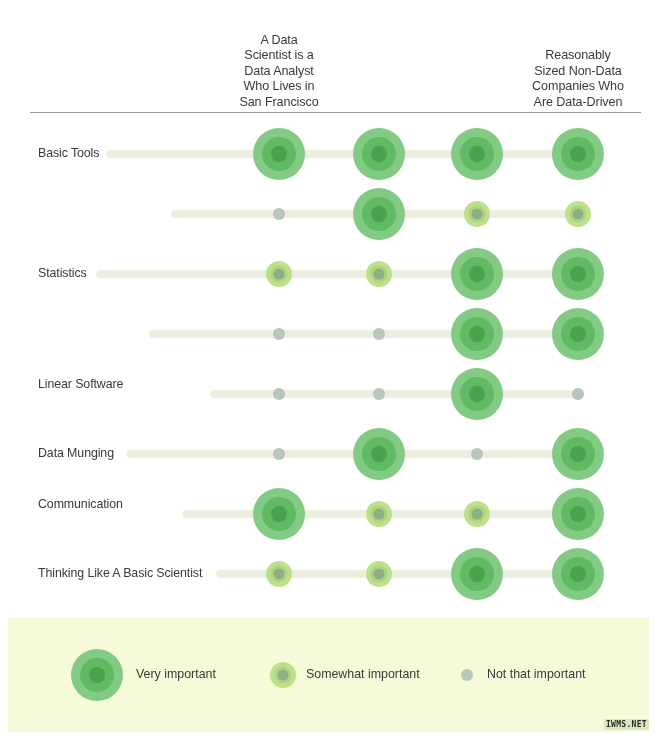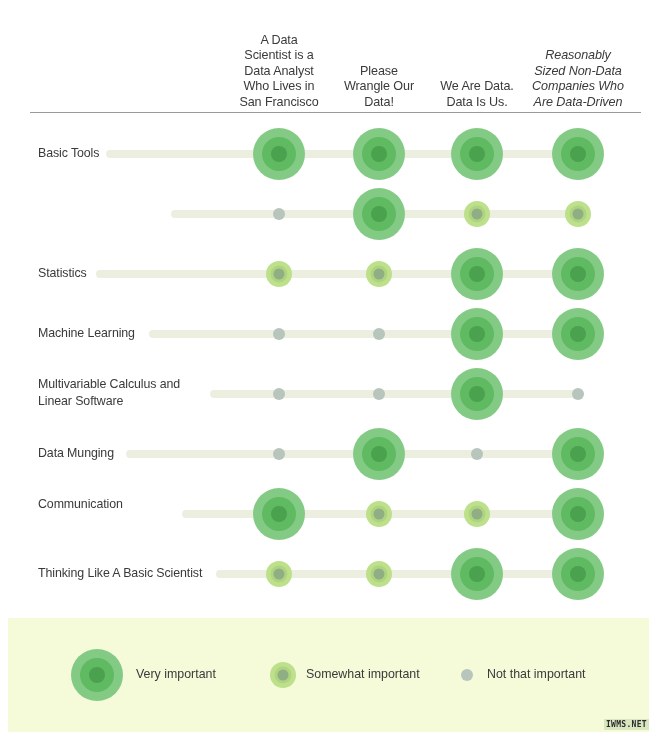--- a/index.html
+++ b/index.html
@@ -134,30 +134,21 @@
 <div id="chart-root">
 
   <div class="col-headers" id="col-headers">
       <div class="col-header" style="left: 220px; width: 118px;">
         <div>A Data</div>
         <div>Scientist is a</div>
         <div>Data Analyst</div>
         <div>Who Lives in</div>
         <div>San Francisco</div>
       </div>
-      <div class="col-header" style="left: 325px; width: 108px;">
-        <div>Please</div>
-        <div>Wrangle Our</div>
-        <div>Data!</div>
-      </div>
-      <div class="col-header" style="left: 425px; width: 104px;">
-        <div>We Are Data.</div>
-        <div>Data Is Us.</div>
-      </div>
-      <div class="col-header" style="left: 516px; width: 124px; font-style: italic;">
+      <div class="col-header" style="left: 516px; width: 124px;">
         <div>Reasonably</div>
         <div>Sized Non-Data</div>
         <div>Companies Who</div>
         <div>Are Data-Driven</div>
       </div>
     </div>
   <div class="header-rule"></div>
 
   <div id="rows-container">
       <div class="row" style="top: 124px;">
@@ -227,44 +218,40 @@
           <div class="ring-mid" style="width: 34px; height: 34px; background: rgb(95, 186, 97);"></div>
           <div class="ring-core" style="width: 16px; height: 16px; background: rgb(74, 161, 78);"></div>
         </div>
         <div class="bubble" style="width: 52px; height: 52px; left: 578px; top: 30px;">
           <div class="ring-outer" style="width: 52px; height: 52px; background: rgb(131, 203, 133);"></div>
           <div class="ring-mid" style="width: 34px; height: 34px; background: rgb(95, 186, 97);"></div>
           <div class="ring-core" style="width: 16px; height: 16px; background: rgb(74, 161, 78);"></div>
         </div>
       </div>
       <div class="row" style="top: 304px;">
-        <div class="row-label" style="top: 20.5px;">
-          <div>Machine Learning</div>
-        </div>
         <div class="row-line" style="left: 149px; width: 429px; top: 26px; background: rgb(236, 238, 224);"></div>
         <div class="bubble" style="width: 12px; height: 12px; left: 279px; top: 30px;">
           <div class="ring-outer" style="width: 12px; height: 12px; background: rgb(183, 197, 189);"></div>
         </div>
         <div class="bubble" style="width: 12px; height: 12px; left: 379px; top: 30px;">
           <div class="ring-outer" style="width: 12px; height: 12px; background: rgb(183, 197, 189);"></div>
         </div>
         <div class="bubble" style="width: 52px; height: 52px; left: 477px; top: 30px;">
           <div class="ring-outer" style="width: 52px; height: 52px; background: rgb(131, 203, 133);"></div>
           <div class="ring-mid" style="width: 34px; height: 34px; background: rgb(95, 186, 97);"></div>
           <div class="ring-core" style="width: 16px; height: 16px; background: rgb(74, 161, 78);"></div>
         </div>
         <div class="bubble" style="width: 52px; height: 52px; left: 578px; top: 30px;">
           <div class="ring-outer" style="width: 52px; height: 52px; background: rgb(131, 203, 133);"></div>
           <div class="ring-mid" style="width: 34px; height: 34px; background: rgb(95, 186, 97);"></div>
           <div class="ring-core" style="width: 16px; height: 16px; background: rgb(74, 161, 78);"></div>
         </div>
       </div>
       <div class="row" style="top: 364px;">
         <div class="row-label" style="top: 12px;">
-          <div>Multivariable Calculus and</div>
           <div>Linear Software</div>
         </div>
         <div class="row-line" style="left: 210px; width: 368px; top: 26px; background: rgb(236, 238, 224);"></div>
         <div class="bubble" style="width: 12px; height: 12px; left: 279px; top: 30px;">
           <div class="ring-outer" style="width: 12px; height: 12px; background: rgb(183, 197, 189);"></div>
         </div>
         <div class="bubble" style="width: 12px; height: 12px; left: 379px; top: 30px;">
           <div class="ring-outer" style="width: 12px; height: 12px; background: rgb(183, 197, 189);"></div>
         </div>
         <div class="bubble" style="width: 52px; height: 52px; left: 477px; top: 30px;">

